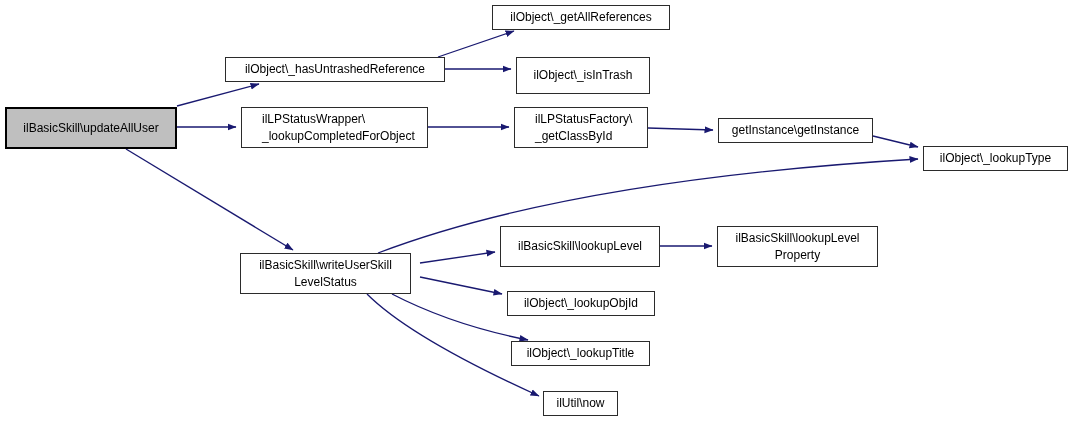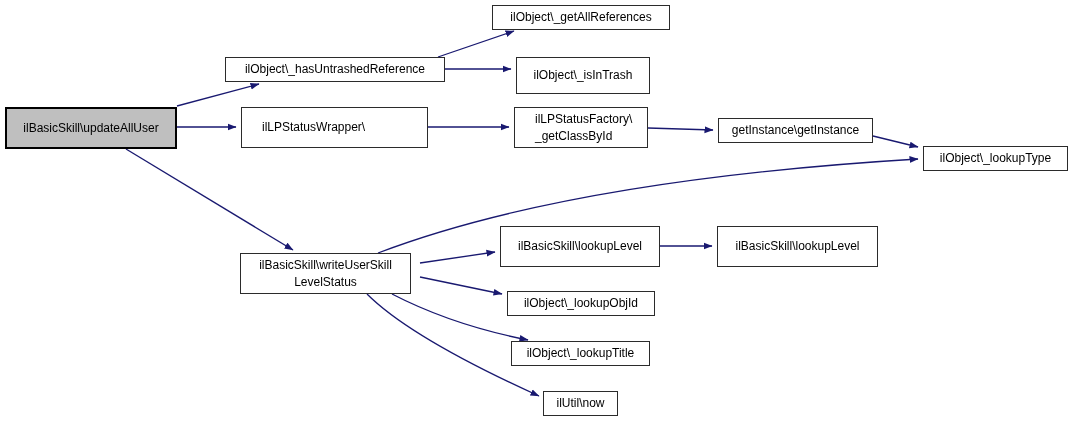--- a/index.html
+++ b/index.html
@@ -76,40 +76,42 @@
         <span class="nline">ilObject\_hasUntrashedReference</span>
       </div>
       <div class="node" style="left: 492px; top: 5px; width: 178px; height: 25px;">
         <span class="nline">ilObject\_getAllReferences</span>
       </div>
       <div class="node" style="left: 516px; top: 57px; width: 134px; height: 37px;">
         <span class="nline">ilObject\_isInTrash</span>
       </div>
       <div class="node left" style="left: 241px; top: 107px; width: 187px; height: 41px;">
         <span class="nline">ilLPStatusWrapper\</span>
+        <span class="nline">_lookupCompletedForObject</span>
       </div>
       <div class="node left" style="left: 514px; top: 107px; width: 134px; height: 41px;">
         <span class="nline">ilLPStatusFactory\</span>
         <span class="nline">_getClassById</span>
       </div>
       <div class="node" style="left: 718px; top: 118px; width: 155px; height: 25px;">
         <span class="nline">getInstance\getInstance</span>
       </div>
       <div class="node" style="left: 923px; top: 146px; width: 145px; height: 25px;">
         <span class="nline">ilObject\_lookupType</span>
       </div>
       <div class="node" style="left: 240px; top: 253px; width: 171px; height: 41px;">
         <span class="nline">ilBasicSkill\writeUserSkill</span>
         <span class="nline">LevelStatus</span>
       </div>
       <div class="node" style="left: 500px; top: 226px; width: 160px; height: 41px;">
         <span class="nline">ilBasicSkill\lookupLevel</span>
       </div>
       <div class="node" style="left: 717px; top: 226px; width: 161px; height: 41px;">
         <span class="nline">ilBasicSkill\lookupLevel</span>
+        <span class="nline">Property</span>
       </div>
       <div class="node" style="left: 507px; top: 291px; width: 148px; height: 25px;">
         <span class="nline">ilObject\_lookupObjId</span>
       </div>
       <div class="node" style="left: 511px; top: 341px; width: 139px; height: 25px;">
         <span class="nline">ilObject\_lookupTitle</span>
       </div>
       <div class="node" style="left: 543px; top: 391px; width: 75px; height: 25px;">
         <span class="nline">ilUtil\now</span>
       </div>

